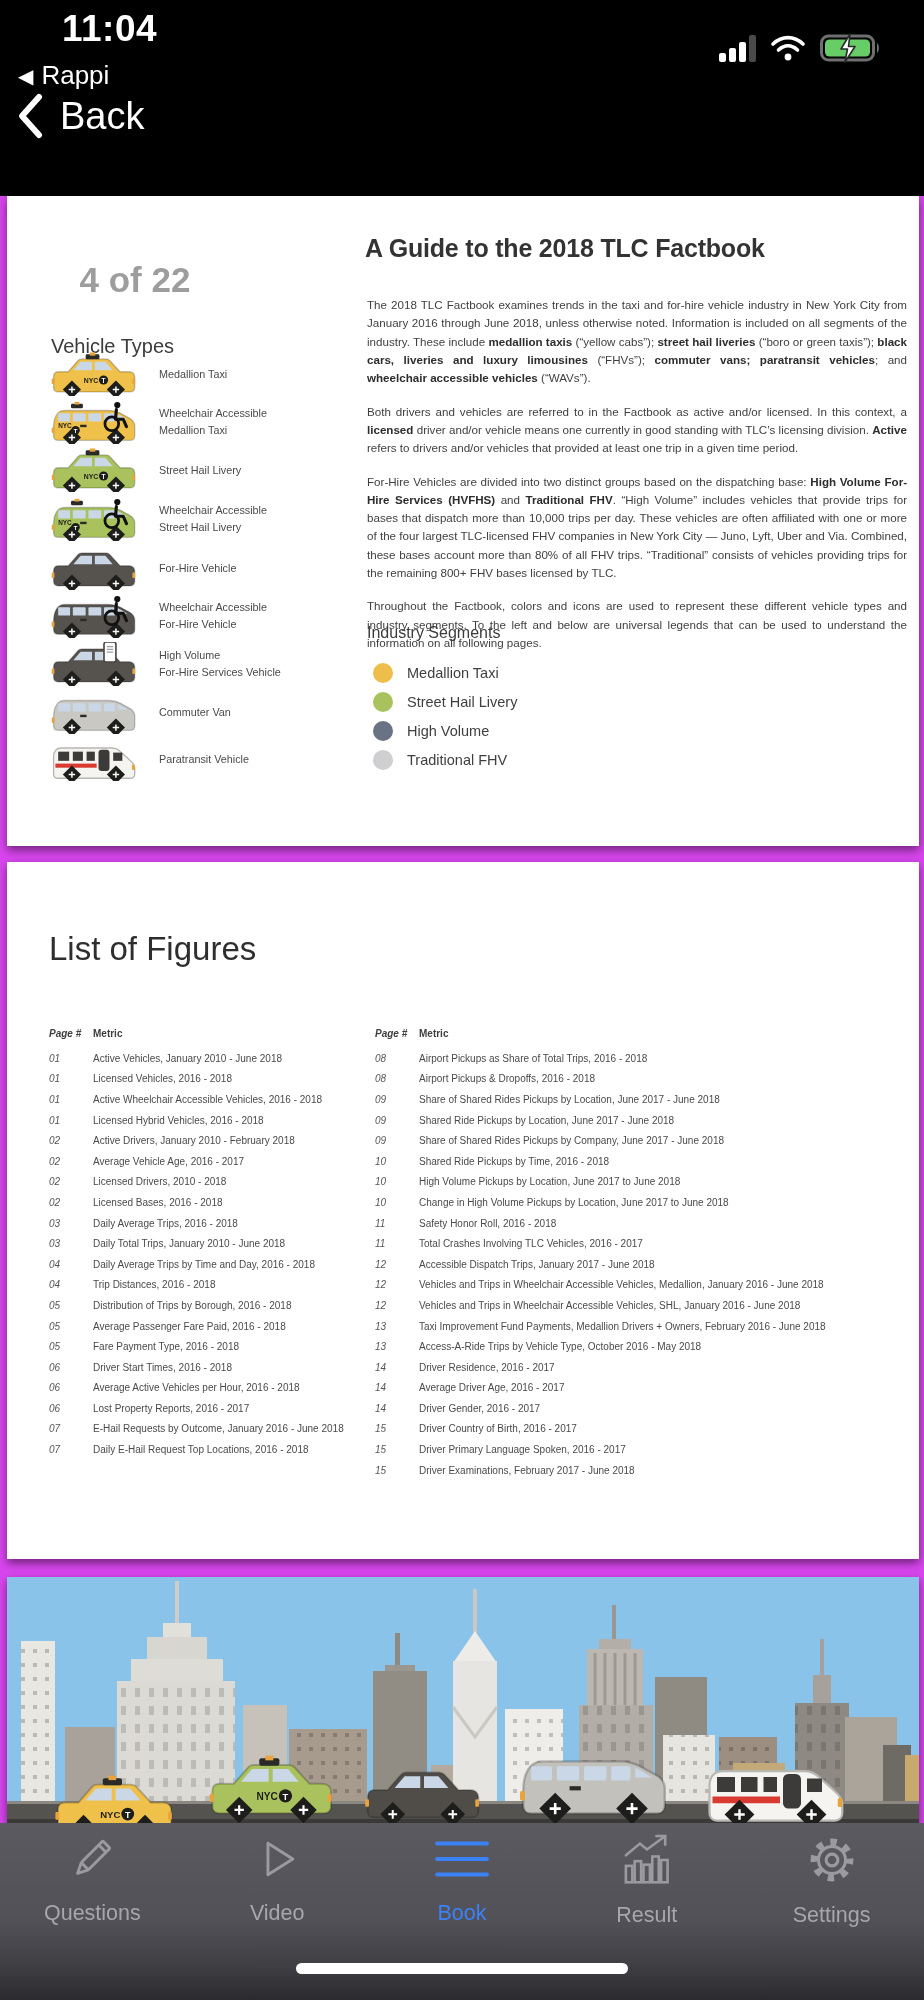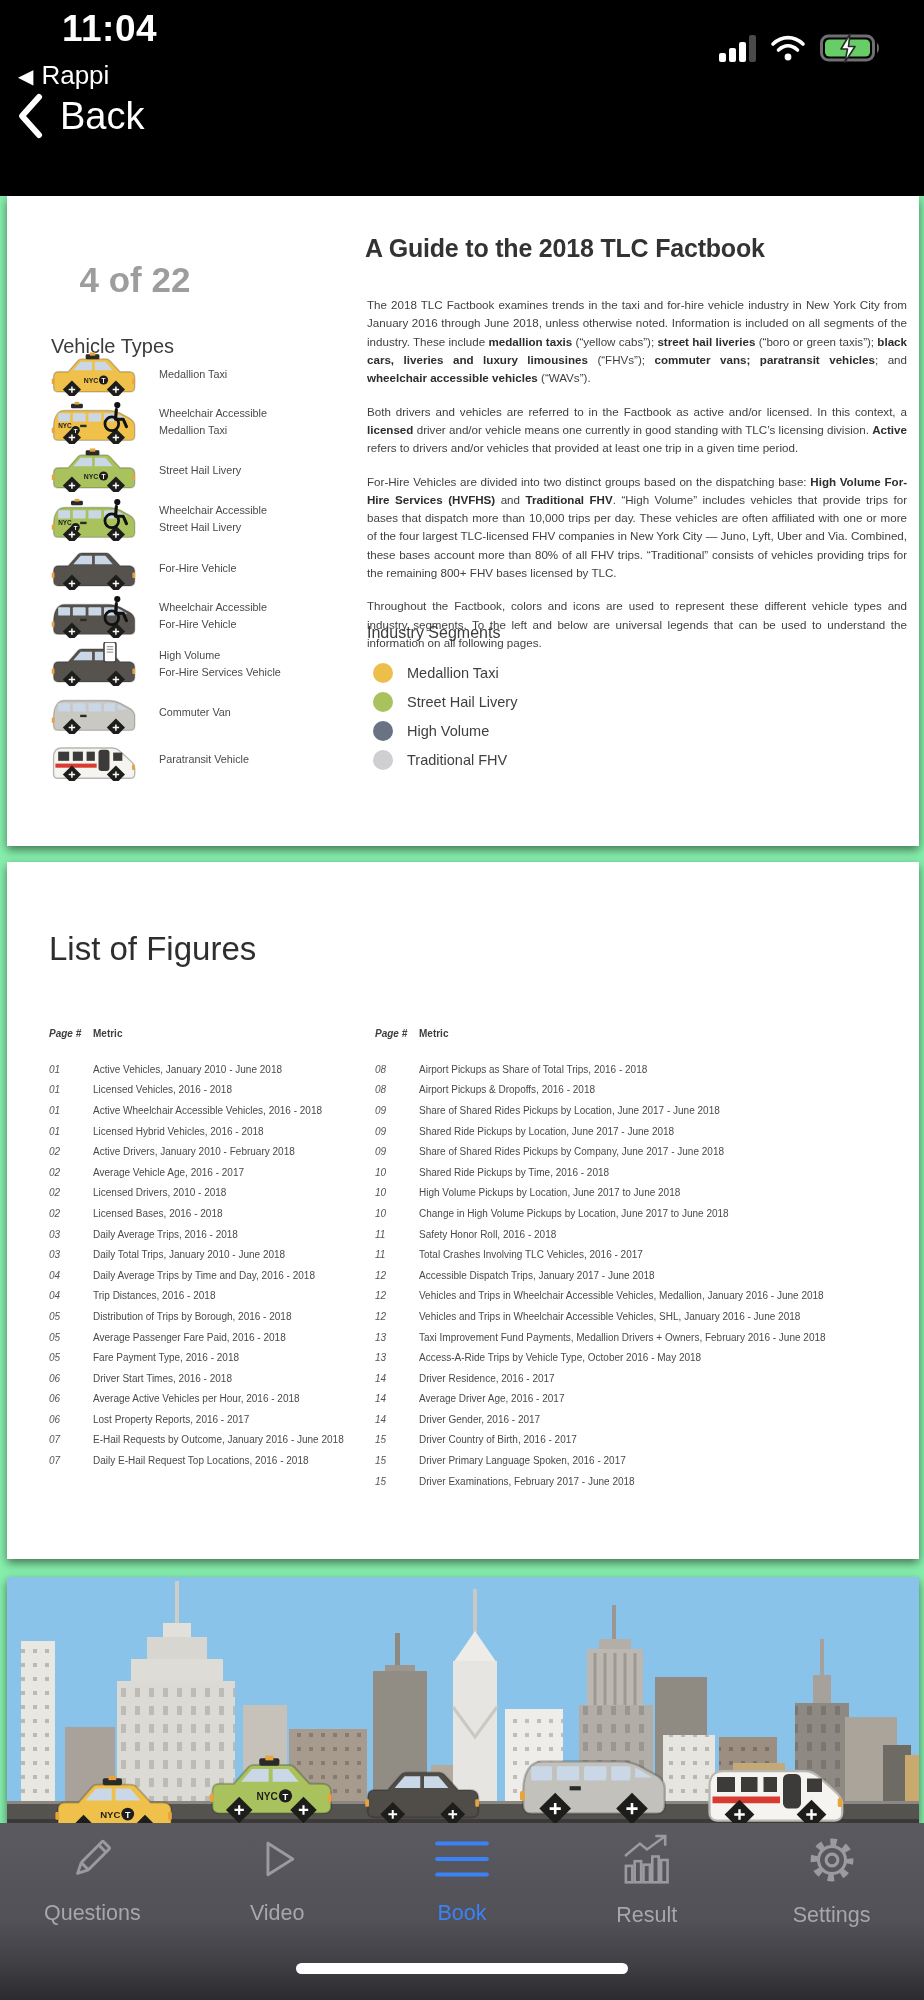--- a/index.html
+++ b/index.html
@@ -1,17 +1,17 @@
 <!DOCTYPE html>
 <html><head>
 <meta charset="utf-8">
 <style>
   html,body{margin:0;padding:0;background:#222;}
   .screen{position:relative;width:924px;height:2000px;overflow:hidden;
-    font-family:"Liberation Sans",sans-serif;background:#86efac;}
+    font-family:"Liberation Sans",sans-serif;background:#d946ef;}
 
   
   .ios-header{position:absolute;left:0;top:0;width:924px;height:196px;background:#000;color:#fff;}
   .time{position:absolute;left:62px;top:8px;font-size:37px;font-weight:700;letter-spacing:.5px;}
   .crumb{position:absolute;left:18px;top:60px;font-size:26px;font-weight:500;display:flex;align-items:center;gap:8px;}
   .crumb .tri{font-size:20px;}
   .status-icons{position:absolute;right:42px;top:30px;display:flex;align-items:center;gap:14px;height:36px;}
   .sig{display:flex;align-items:flex-end;gap:3px;height:27px;}
   .sig i{display:block;width:7px;border-radius:2px;background:#fff;}
   .sig i:nth-child(1){height:9px}.sig i:nth-child(2){height:14px}
@@ -40,21 +40,21 @@
   .is-heading{position:absolute;left:360px;top:428px;font-size:16px;color:#3C3C3C;}
   .is-row{position:absolute;left:366px;display:flex;align-items:center;gap:14px;}
   .is-dot{width:20px;height:20px;border-radius:50%;}
   .is-label{font-size:14.5px;color:#3F3F3F;}
 
   
   .lof-heading{position:absolute;left:42px;top:68px;font-size:33px;font-weight:300;color:#2E2E2E;}
   .lof-col{position:absolute;top:166px;}
   .lof-col.left{left:42px;width:330px;}
   .lof-col.right{left:368px;width:528px;}
-  .lof-head{display:flex;font-size:10px;color:#3E3E3E;font-weight:700;margin-bottom:20px;}
+  .lof-head{display:flex;font-size:10px;color:#3E3E3E;font-weight:700;margin-bottom:9px;}
   .lof-head .ph{width:44px;font-style:italic;}
   .fig-row{display:flex;font-size:10px;color:#4A4A4A;height:20.6px;align-items:center;}
   .fig-page{width:44px;font-style:italic;color:#555;flex:0 0 auto;}
   .fig-metric{white-space:nowrap;}
 
   
   .tabbar{position:absolute;left:0;top:1823px;width:924px;height:177px;
     background:linear-gradient(#5B5A60 0%,#525157 55%,#403F44 80%,#2B2A2E 100%);}
   .tabs{display:flex;width:924px;height:100px;}
   .tab{flex:1;display:flex;flex-direction:column;align-items:center;padding-top:10px;cursor:pointer;}

